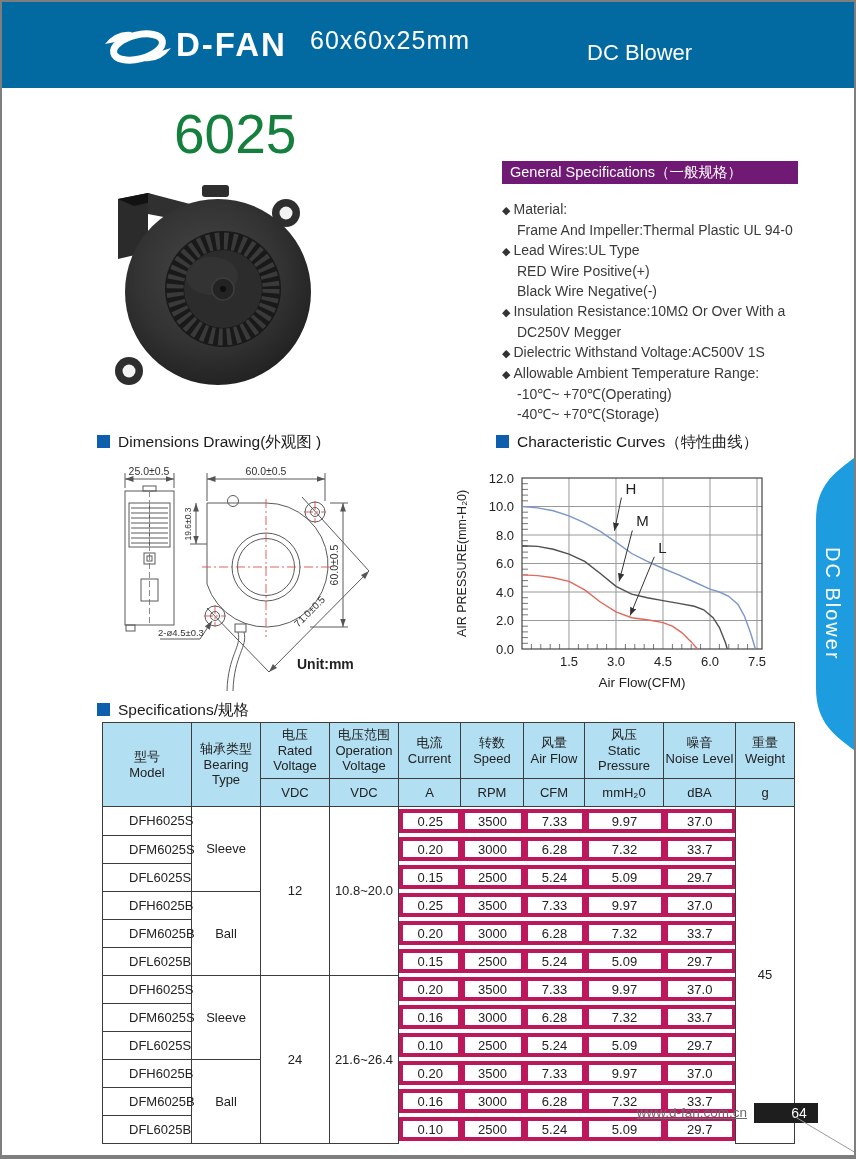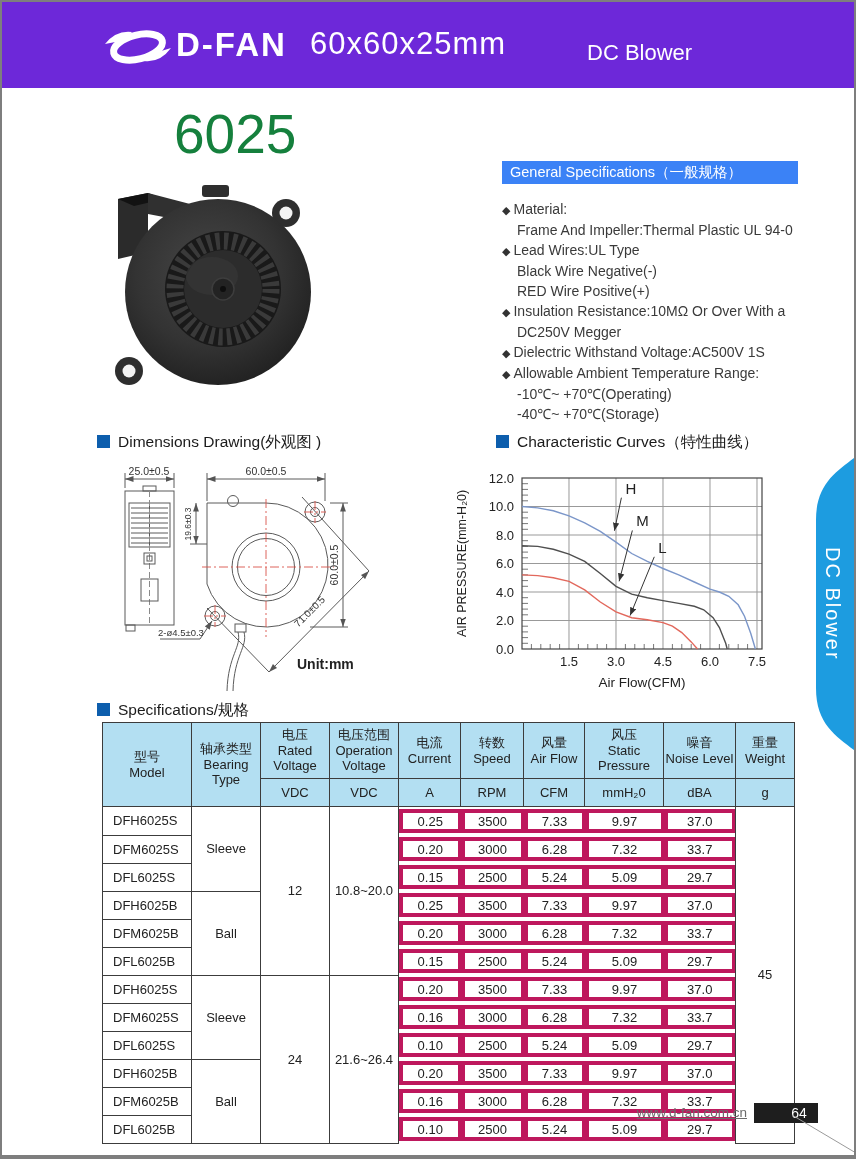--- a/index.html
+++ b/index.html
@@ -1,50 +1,50 @@
 <!DOCTYPE html>
 <html><head>
 <meta charset="utf-8">
 <style>
   html,body{margin:0;padding:0;background:#fff;}
   .page{position:relative;width:856px;height:1159px;background:#fff;box-sizing:border-box;
         border:2px solid #7e7e7e;border-bottom-width:4px;overflow:hidden;
         font-family:"Liberation Sans",sans-serif;color:#222;}
   
-  .top-band{position:absolute;top:0;left:0;right:0;height:86px;background:#6d28d9;}
+  .top-band{position:absolute;top:0;left:0;right:0;height:86px;background:#0369a1;}
   .logo-svg{position:absolute;left:100px;top:20px;}
   .brand{position:absolute;left:174px;top:24px;font-size:33px;font-weight:bold;color:#fff;letter-spacing:2px;}
-  .size-title{position:absolute;left:308px;top:24px;font-size:31px;color:#fff;letter-spacing:1px;}
+  .size-title{position:absolute;left:308px;top:24px;font-size:25px;color:#fff;letter-spacing:1px;}
   .product-title{position:absolute;left:585px;top:38px;font-size:22px;color:#fff;}
   
   .model-no{position:absolute;left:172px;top:100px;font-size:55px;color:#15803d;}
   
   .fan-photo{position:absolute;left:88px;top:172px;}
   
   .gen-specs{position:absolute;left:500px;top:159px;width:296px;}
-  .gs-banner{background:#3b82f6;color:#fff;font-size:14.5px;height:23px;line-height:23px;padding-left:8px;}
+  .gs-banner{background:#701a75;color:#fff;font-size:14.5px;height:23px;line-height:23px;padding-left:8px;}
   #gs-list{margin-top:15px;font-size:14px;line-height:20px;color:#3a3a3a;}
   .gs-line{white-space:nowrap;}
   .gs-line .dia{font-size:11px;margin-right:3px;color:#333;}
   .gs-line.cont{padding-left:15px;}
   
   .sec-head{position:absolute;font-size:15.5px;color:#1a1a1a;}
   .sec-head .sq{display:inline-block;width:13px;height:13px;background:#0d5ead;margin-right:8px;position:relative;top:1px;}
   
   .dims-svg{position:absolute;left:90px;top:455px;}
   .chart-wrap{position:absolute;left:450px;top:458px;}
   
   .side-tab{position:absolute;top:456px;right:0;width:50px;height:292px;}
   .side-tab .tab-label{position:absolute;top:0;left:6px;right:0;bottom:0;display:flex;align-items:center;justify-content:center;
      writing-mode:vertical-rl;color:#fff;font-size:20px;letter-spacing:2px;}
   
   #spec-table{position:absolute;left:100px;top:720px;width:692px;border-collapse:collapse;table-layout:fixed;}
   #spec-table th{border:1px solid #3c3c3c;background:#b3dff2;font-weight:normal;font-size:13px;line-height:1.22;color:#222;padding:2px 1px;}
   #spec-table td{border:1px solid #3c3c3c;font-size:13px;color:#222;text-align:center;padding:0;}
-  #spec-table td.model{text-align:left;padding-left:10px;}
+  #spec-table td.model{text-align:left;padding-left:26px;}
   #spec-table tr.body-row{height:21px;}
   #spec-table td.boxed{border:none;padding:2px 0;}
   #spec-table td.boxed .box{border:4px solid #be185d;margin-right:-1px;height:16px;display:flex;align-items:center;justify-content:center;}
   
   .footer-site{position:absolute;left:545px;top:1103px;width:200px;text-align:right;font-size:13.5px;color:#6b6b6b;text-decoration:underline;}
   .footer-page{position:absolute;left:752px;top:1101px;width:38px;height:20px;background:#1e1e1e;color:#fff;
      font-size:14px;display:flex;align-items:center;justify-content:center;padding-left:26px;}
   .footer-line{position:absolute;left:780px;top:1098px;}
 </style>
 </head>
@@ -97,22 +97,22 @@
     <circle cx="133" cy="115" r="11" fill="#232323" stroke="#3d3d3d" stroke-width="1.5"></circle>
     <circle cx="133" cy="115" r="3" fill="#0e0e0e"></circle>
   </svg>
 
   <div class="gen-specs">
     <div class="gs-banner">General Specifications（一般规格）</div>
     <div id="gs-list">
         <div class="gs-line"><span class="dia">◆</span>Material:</div>
         <div class="gs-line cont">Frame And Impeller:Thermal Plastic UL 94-0</div>
         <div class="gs-line"><span class="dia">◆</span>Lead Wires:UL Type</div>
+        <div class="gs-line cont">RED Wire Positive(+)</div>
         <div class="gs-line cont">Black Wire Negative(-)</div>
-        <div class="gs-line cont">RED Wire Positive(+)</div>
         <div class="gs-line"><span class="dia">◆</span>Insulation Resistance:10MΩ Or Over With a</div>
         <div class="gs-line cont">DC250V Megger</div>
         <div class="gs-line"><span class="dia">◆</span>Dielectric Withstand Voltage:AC500V 1S</div>
         <div class="gs-line"><span class="dia">◆</span>Allowable Ambient Temperature Range:</div>
         <div class="gs-line cont">-10℃~ +70℃(Operating)</div>
         <div class="gs-line cont">-40℃~ +70℃(Storage)</div>
       </div>
   </div>
 
   <div class="sec-head" style="left:95px;top:430px;">

